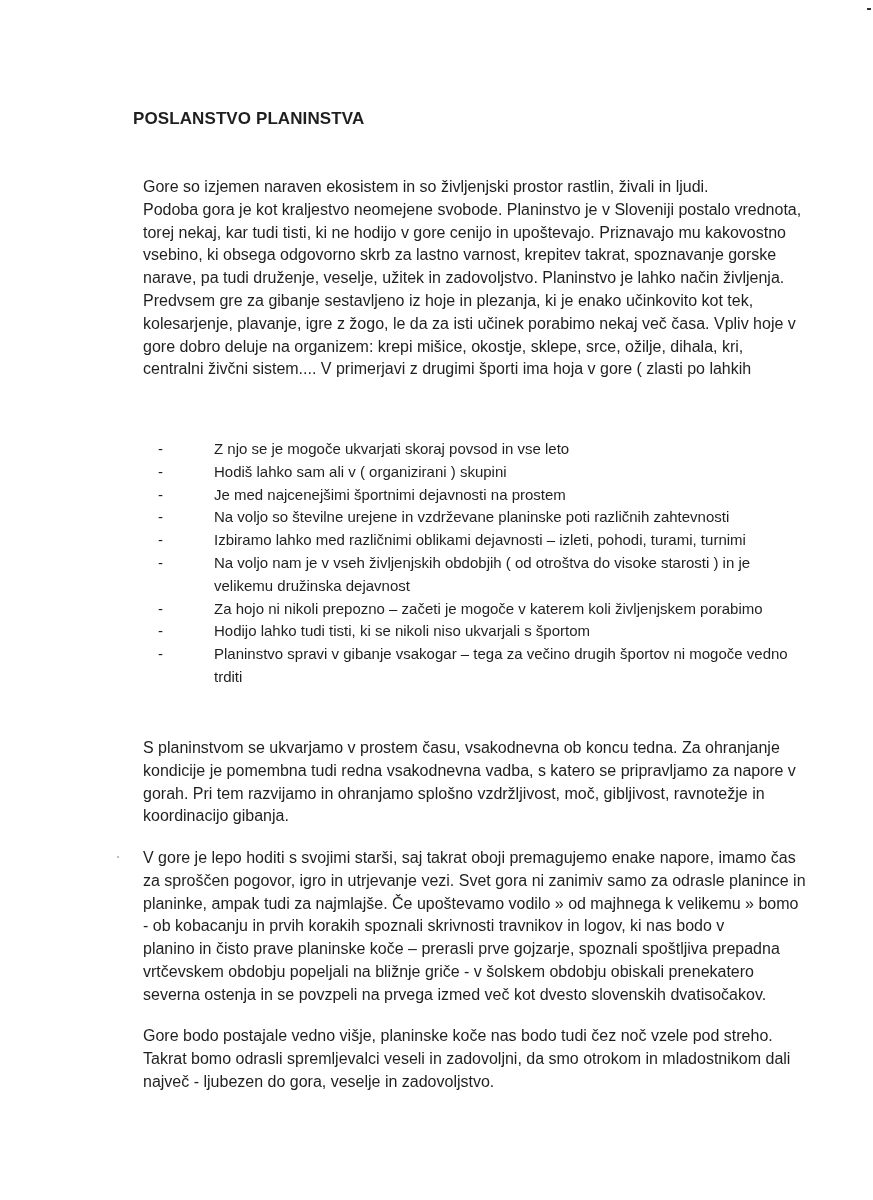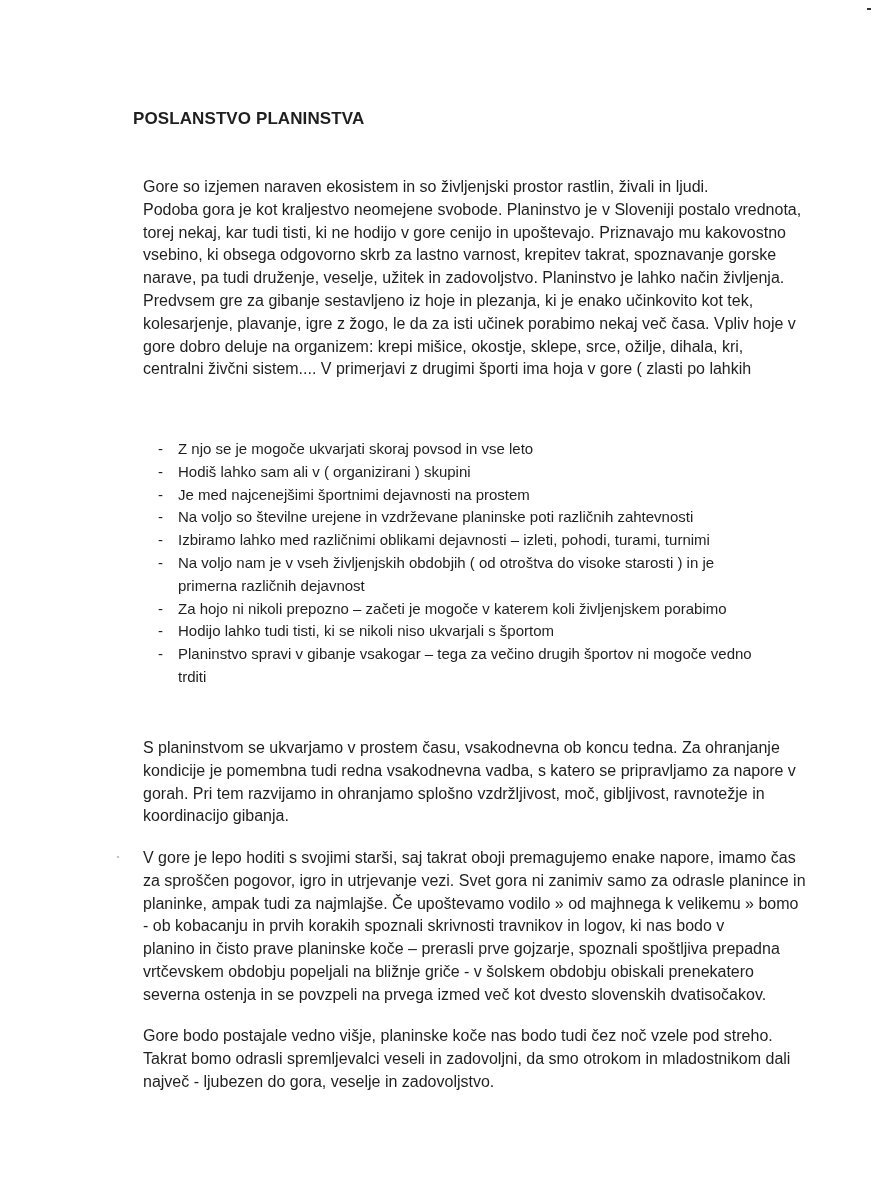--- a/index.html
+++ b/index.html
@@ -9,21 +9,21 @@
     }
     .corner-mark { position: absolute; left: 867px; top: 8px; width: 4px; height: 2px; background: #333; }
     .margin-dot { position: absolute; left: 117px; top: 856px; width: 2px; height: 2px; background: #aaa; border-radius: 50%; }
     .page { position: absolute; left: 133px; top: 0; width: 690px; }
     .title { position: absolute; top: 109px; left: 0; font-size: 17px; font-weight: bold; letter-spacing: 0.1px; }
     .para { position: absolute; left: 0; width: 690px; font-size: 16px; line-height: 22.8px; margin-left: 10px; }
     .para .line { display: block; white-space: nowrap; }
     .list { position: absolute; left: 25px; top: 438px; width: 670px; }
     .li { position: relative; font-size: 15px; line-height: 22.8px; padding-left: 20px; }
     .li .dash { position: absolute; left: 0; top: 0; }
-    .li .line { display: block; white-space: nowrap; }
+    .li .line { display: block; white-space: nowrap; margin-left: 36px; }
   </style>
 </head>
 <body>
 
 <div class="corner-mark"></div>
 <div class="margin-dot"></div>
 
 <div class="page">
   <div class="title">POSLANSTVO PLANINSTVA</div>
 
@@ -56,21 +56,21 @@
       <span class="dash">-</span>
       <span class="line">Na voljo so številne urejene in vzdrževane planinske poti različnih zahtevnosti</span>
     </div>
     <div class="li">
       <span class="dash">-</span>
       <span class="line">Izbiramo lahko med različnimi oblikami dejavnosti  – izleti, pohodi, turami, turnimi</span>
     </div>
     <div class="li">
       <span class="dash">-</span>
       <span class="line">Na voljo nam je v vseh življenjskih obdobjih ( od otroštva do visoke starosti ) in je</span>
-      <span class="line">primerna različnih dejavnost</span>
+      <span class="line">velikemu družinska dejavnost</span>
     </div>
     <div class="li">
       <span class="dash">-</span>
       <span class="line">Za hojo ni nikoli prepozno – začeti je mogoče v katerem koli življenjskem porabimo</span>
     </div>
     <div class="li">
       <span class="dash">-</span>
       <span class="line">Hodijo lahko tudi tisti, ki se nikoli niso ukvarjali s športom</span>
     </div>
     <div class="li">

